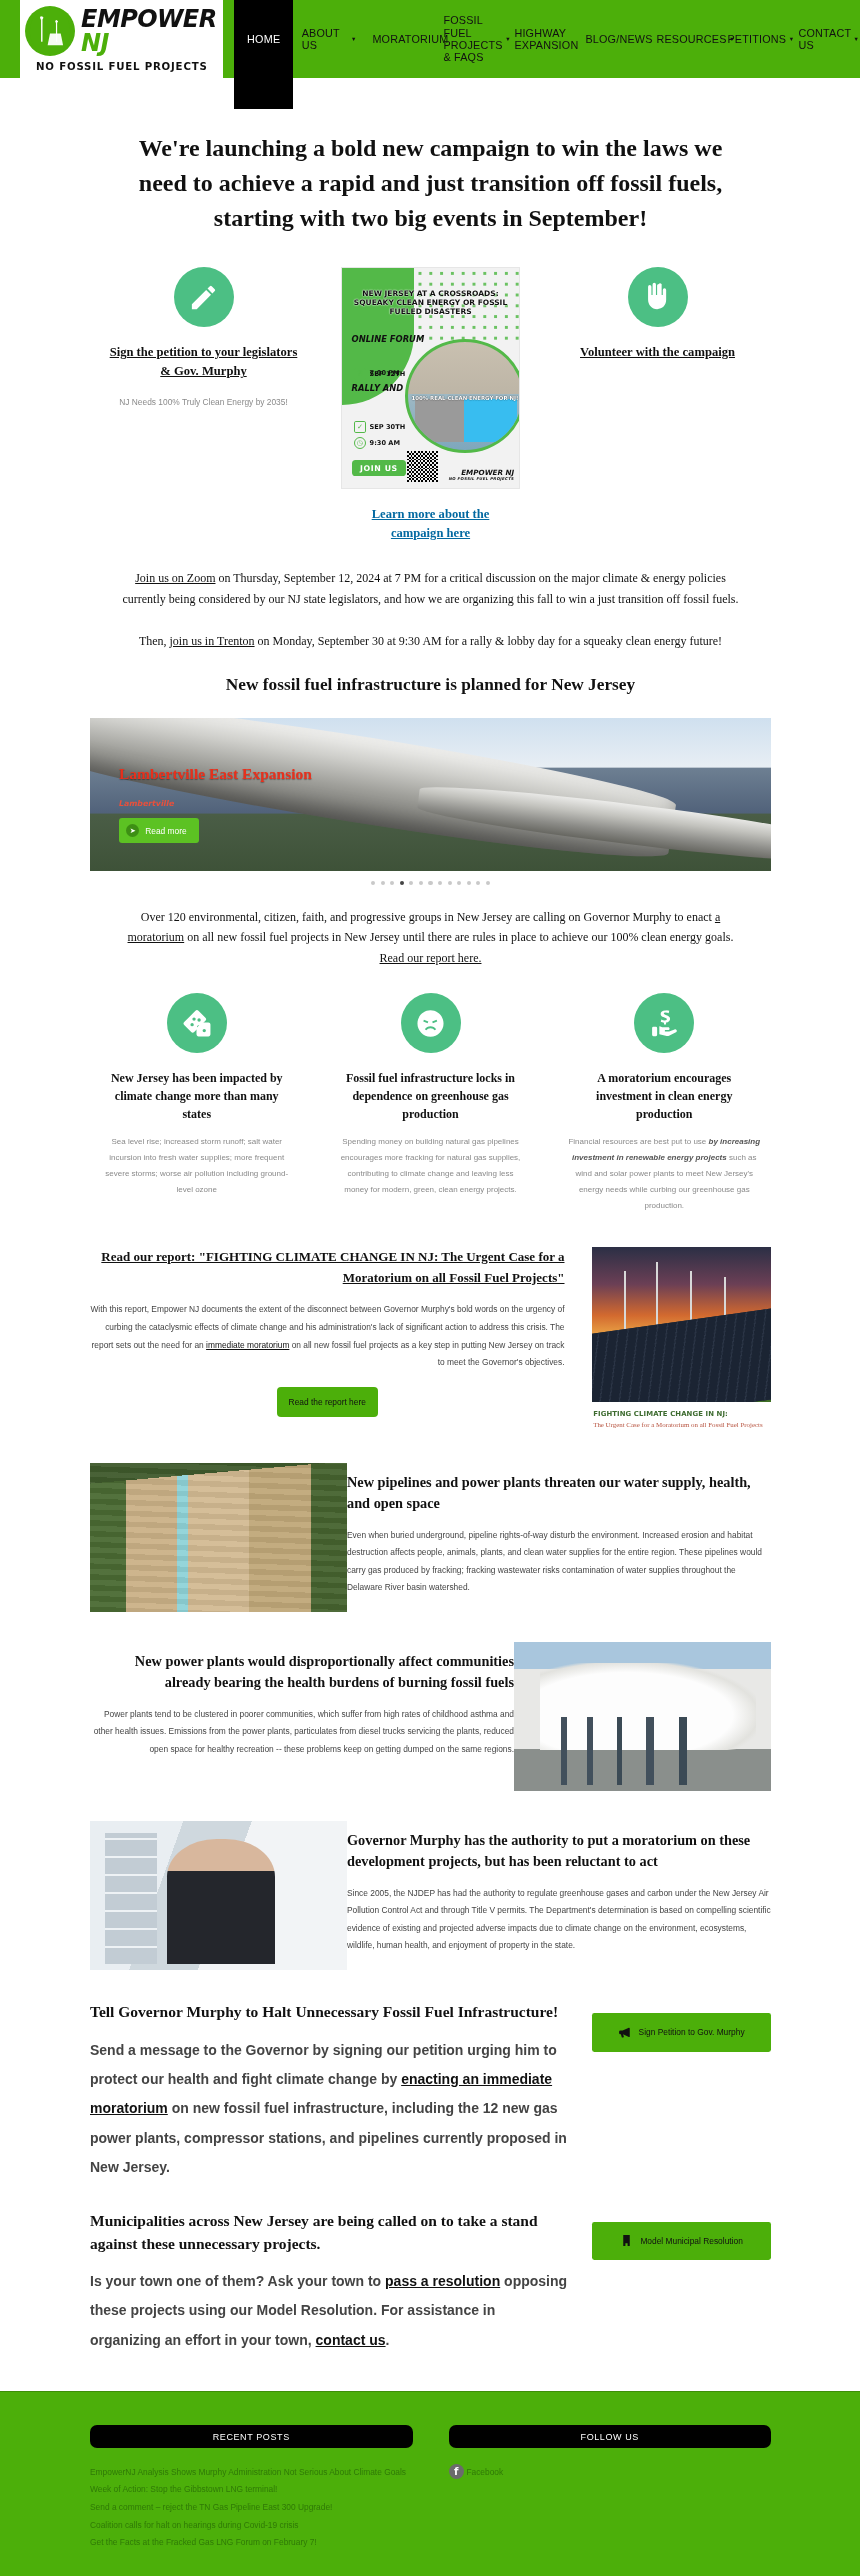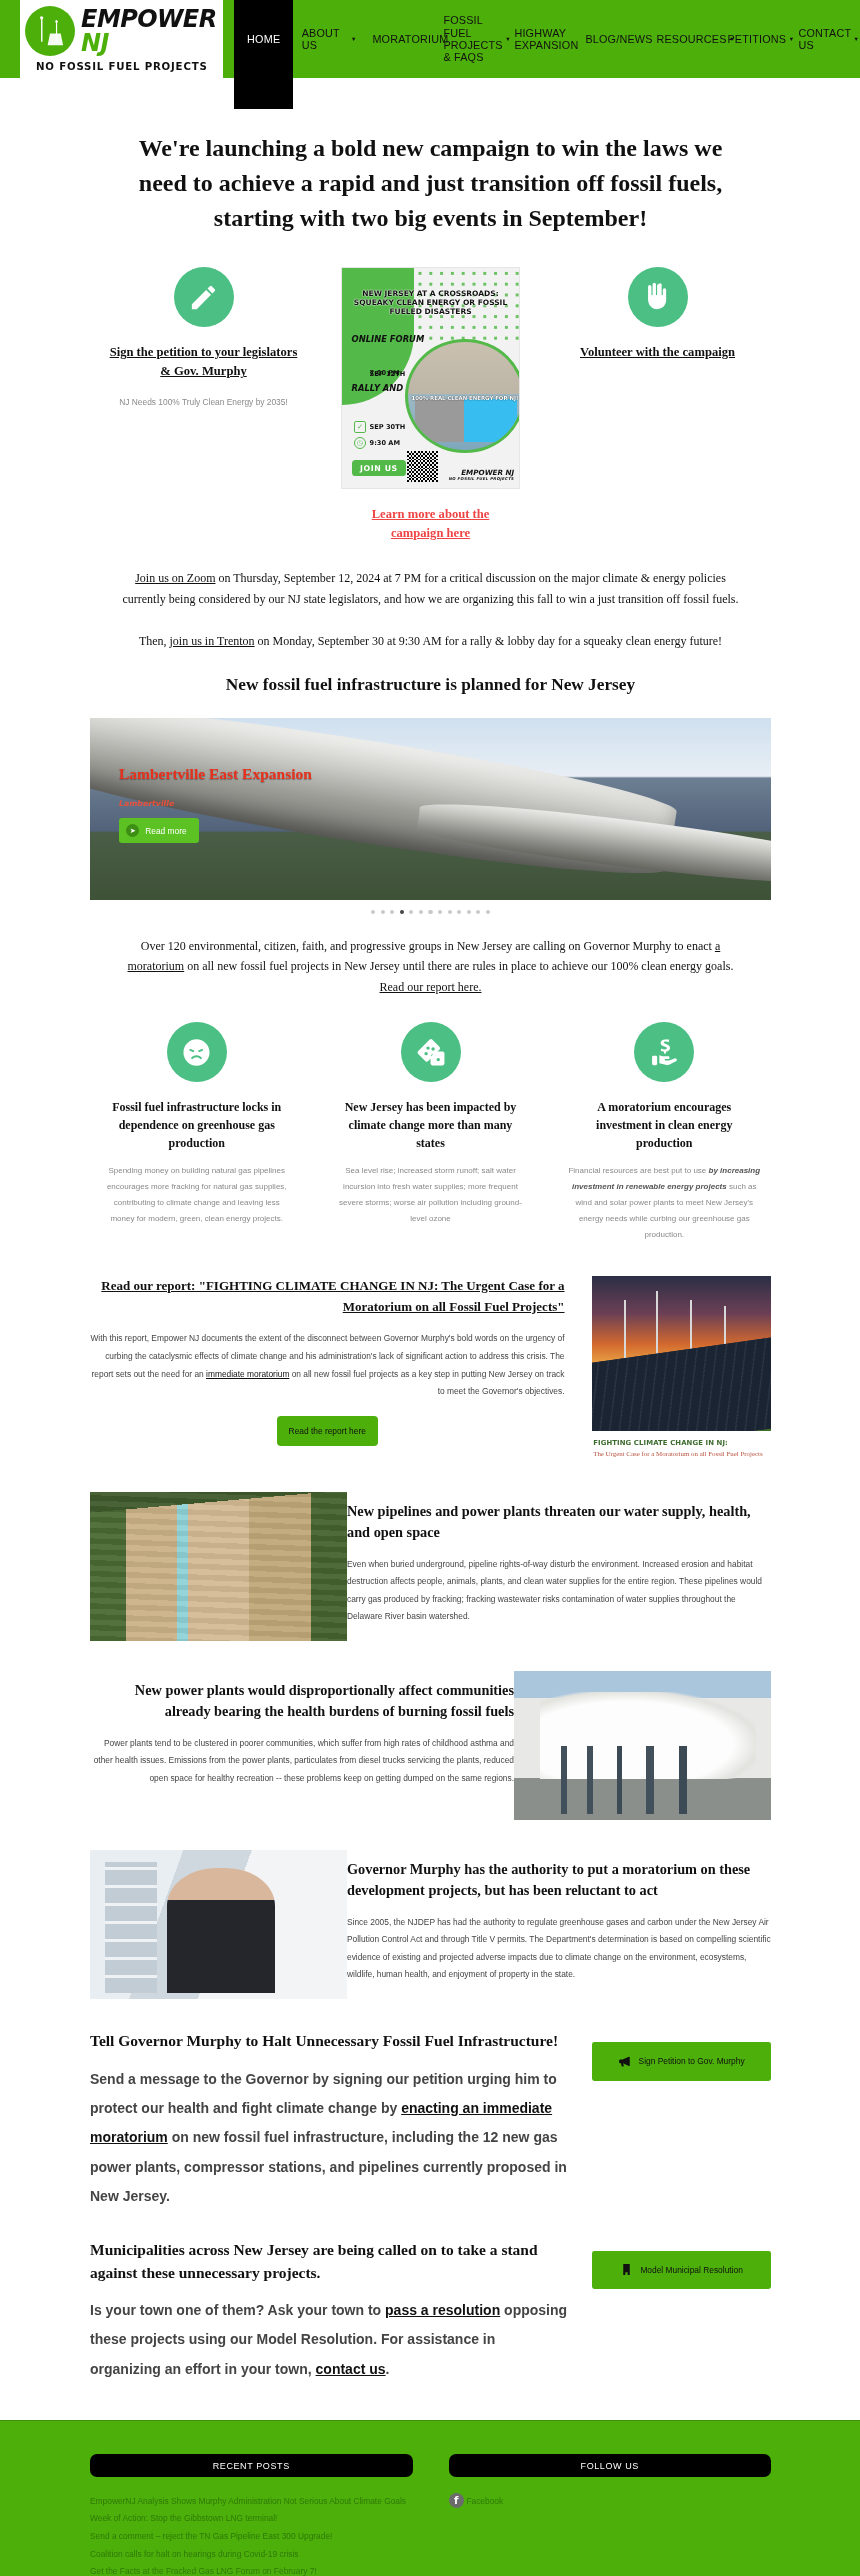--- a/index.html
+++ b/index.html
@@ -207,32 +207,32 @@
   }
   .poster .plogo{
     position:absolute;right:4.8px;bottom:7.2px;
     font-family:"DejaVu Sans",sans-serif;font-weight:bold;font-style:italic;
     font-size:7.2px;color:#111;text-align:right;line-height:1.1;
   }
   .poster .plogo small{font-size:3.9px;display:block;letter-spacing:0.3px;}
   .learn-link{
     display:block;margin:15.5px auto 0;max-width:137px;
     font-family:"Liberation Serif", serif;font-weight:bold;font-size:12.6px;
-    line-height:1.55;text-decoration:underline;color:#ef4444;cursor:pointer;
+    line-height:1.55;text-decoration:underline;color:#0369a1;cursor:pointer;
   }
   
   p.center-serif{
     font-family:"Liberation Serif", serif;
     font-size:12px;line-height:1.72;text-align:center;color:#111;
     margin:21.5px auto;max-width:622px;
   }
   p.center-serif a, .ul{text-decoration:underline;color:#111;cursor:pointer;}
   
   .slider{
-    position:relative;width:100%;height:182px;margin-top:6px;
+    position:relative;width:100%;height:153px;margin-top:6px;
     overflow:hidden;
     background:linear-gradient(#cfe0ef 0%,#e8eef4 32%,#6d7f92 33%,#51627a 62%,#4a5d46 63%,#3e5238 100%);
   }
   .pipe{
     position:absolute;left:-6%;top:12%;width:92%;height:56%;
     background:linear-gradient(180deg,#f2f2f0 0%,#cfcfcb 28%,#9d9d98 62%,#6f6f6b 100%);
     border-radius:50% / 22%;
     transform:rotate(9deg);
     box-shadow:inset 0 -10.8px 18px rgba(0,0,0,.25);
   }
@@ -580,35 +580,35 @@
     </div>
 
   <p class="center-serif">
     <span>Over 120 environmental, citizen, faith, and progressive groups in New Jersey are calling on Governor Murphy to enact </span><span class="ul">a moratorium</span><span> on all new fossil fuel projects in New Jersey until there are rules in place to achieve our 100% clean energy goals.  </span><span class="ul">Read our report here.</span>
   </p>
 
   <section class="feature-row">
     <div class="feature">
       <div class="circ">
         <svg viewBox="0 0 24 24">
-            <path d="M12 1.8C6.4 1.8 1.9 6.4 1.9 12S6.4 22.2 12 22.2 22.1 17.6 22.1 12 17.6 1.8 12 1.8zM6.9 9.1l3.4 1.4-.5 1.3-3.4-1.4.5-1.3zm8.3 8.1c-.7-1-1.9-1.6-3.2-1.6s-2.5.6-3.2 1.6l-1.2-.8c1-1.4 2.6-2.2 4.4-2.2s3.4.8 4.4 2.2l-1.2.8zm2-6.8-3.4 1.4-.5-1.3 3.4-1.4.5 1.3z"></path>
+            <path d="M11.2 2.2 2.5 10.9a1.6 1.6 0 0 0 0 2.3l5.4 5.4a1.6 1.6 0 0 0 2.3 0l8.7-8.7a1.6 1.6 0 0 0 0-2.3l-5.4-5.4a1.6 1.6 0 0 0-2.3 0zm-2.6 12a1.3 1.3 0 1 1 0-2.6 1.3 1.3 0 0 1 0 2.6zm1.5-4.3a1.3 1.3 0 1 1 0-2.6 1.3 1.3 0 0 1 0 2.6zm3.6 6a1.3 1.3 0 1 1 0-2.6 1.3 1.3 0 0 1 0 2.6zm.3-5.3a1.3 1.3 0 1 1 0-2.6 1.3 1.3 0 0 1 0 2.6z"></path>
+            <path d="M15.6 11.9 12 15.5v4.9c0 .9.7 1.6 1.6 1.6h7.6c.9 0 1.6-.7 1.6-1.6v-7.6c0-.9-.7-1.6-1.6-1.6h-5.2zm2.4 6.9a1.3 1.3 0 1 1 0-2.6 1.3 1.3 0 0 1 0 2.6z"></path>
           </svg>
       </div>
-      <h3>Fossil fuel infrastructure locks in dependence on greenhouse gas production</h3>
-      <p>Spending money on building natural gas pipelines encourages more fracking for natural gas supplies, contributing to climate change and leaving less money for modern, green, clean energy projects.</p>
+      <h3>New Jersey has been impacted by climate change more than many states</h3>
+      <p>Sea level rise; increased storm runoff; salt water incursion into fresh water supplies; more frequent severe storms; worse air pollution including ground-level ozone</p>
     </div>
     <div class="feature">
       <div class="circ">
         <svg viewBox="0 0 24 24">
-            <path d="M11.2 2.2 2.5 10.9a1.6 1.6 0 0 0 0 2.3l5.4 5.4a1.6 1.6 0 0 0 2.3 0l8.7-8.7a1.6 1.6 0 0 0 0-2.3l-5.4-5.4a1.6 1.6 0 0 0-2.3 0zm-2.6 12a1.3 1.3 0 1 1 0-2.6 1.3 1.3 0 0 1 0 2.6zm1.5-4.3a1.3 1.3 0 1 1 0-2.6 1.3 1.3 0 0 1 0 2.6zm3.6 6a1.3 1.3 0 1 1 0-2.6 1.3 1.3 0 0 1 0 2.6zm.3-5.3a1.3 1.3 0 1 1 0-2.6 1.3 1.3 0 0 1 0 2.6z"></path>
-            <path d="M15.6 11.9 12 15.5v4.9c0 .9.7 1.6 1.6 1.6h7.6c.9 0 1.6-.7 1.6-1.6v-7.6c0-.9-.7-1.6-1.6-1.6h-5.2zm2.4 6.9a1.3 1.3 0 1 1 0-2.6 1.3 1.3 0 0 1 0 2.6z"></path>
+            <path d="M12 1.8C6.4 1.8 1.9 6.4 1.9 12S6.4 22.2 12 22.2 22.1 17.6 22.1 12 17.6 1.8 12 1.8zM6.9 9.1l3.4 1.4-.5 1.3-3.4-1.4.5-1.3zm8.3 8.1c-.7-1-1.9-1.6-3.2-1.6s-2.5.6-3.2 1.6l-1.2-.8c1-1.4 2.6-2.2 4.4-2.2s3.4.8 4.4 2.2l-1.2.8zm2-6.8-3.4 1.4-.5-1.3 3.4-1.4.5 1.3z"></path>
           </svg>
       </div>
-      <h3>New Jersey has been impacted by climate change more than many states</h3>
-      <p>Sea level rise; increased storm runoff; salt water incursion into fresh water supplies; more frequent severe storms; worse air pollution including ground-level ozone</p>
+      <h3>Fossil fuel infrastructure locks in dependence on greenhouse gas production</h3>
+      <p>Spending money on building natural gas pipelines encourages more fracking for natural gas supplies, contributing to climate change and leaving less money for modern, green, clean energy projects.</p>
     </div>
     <div class="feature">
       <div class="circ">
         <svg viewBox="0 0 24 24">
             <path d="M12.4 2c-1.9 0-3.4 1-3.4 2.6 0 1.5 1.2 2.2 3 2.8 1.4.5 1.8.8 1.8 1.3s-.5.9-1.5.9c-1 0-2-.3-2.7-.7l-.5 1.8c.6.4 1.6.6 2.5.7v1.4h1.6v-1.5c2-.3 3.1-1.4 3.1-2.8 0-1.4-.8-2.2-2.8-2.9-1.4-.5-2-.8-2-1.3s.4-.8 1.4-.8 1.8.3 2.3.5l.5-1.8c-.6-.3-1.3-.5-2.2-.5V2h-1.1zM3.4 14.6a1 1 0 0 0-1 1v5.2a1 1 0 0 0 1 1h1.9a1 1 0 0 0 1-1v-5.2a1 1 0 0 0-1-1H3.4zm4.6.9v4.8l5.7 1.4c.6.1 1.2.1 1.8-.2l5.4-2.7c.6-.3.8-1 .5-1.6s-1-.8-1.6-.6l-3.7 1.4a2 2 0 0 1-.8.2h-3v-1.2h2.6c.6 0 1-.5 1-1s-.4-1-1-1h-3.8c-.6 0-1.2-.2-1.8-.5a3.4 3.4 0 0 0-1.3-.4c0 1.2 0 1.2 0 1.4z"></path>
           </svg>
       </div>
       <h3>A moratorium encourages investment in clean energy production</h3>
       <p><span>Financial resources are best put to use </span><b>by increasing investment in renewable energy projects</b><span> such as wind and solar power plants to meet New Jersey's energy needs while curbing our greenhouse gas production.</span></p>
     </div>

